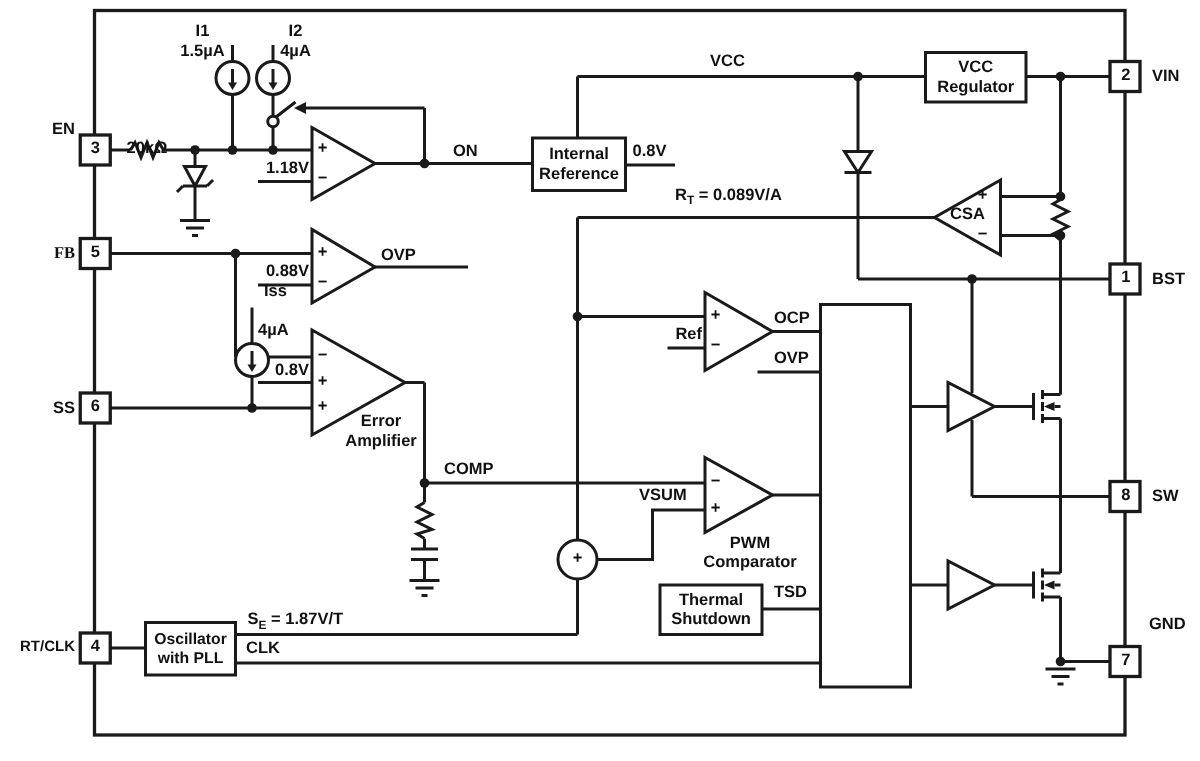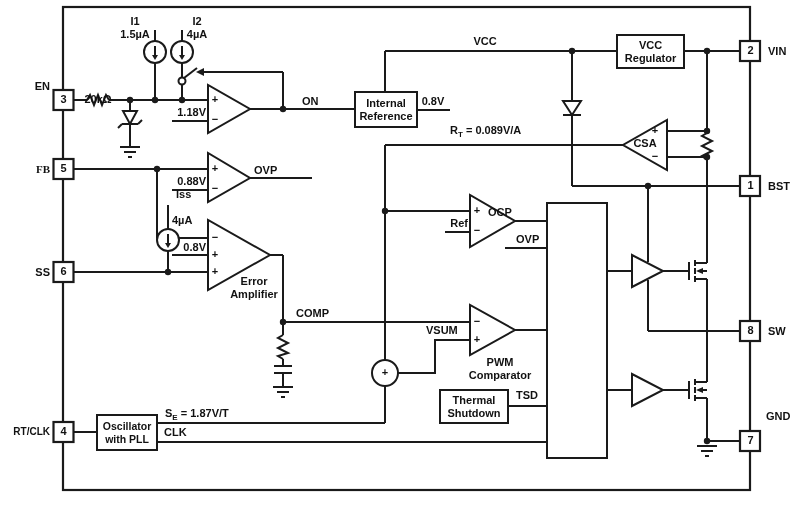--- a/index.html
+++ b/index.html
@@ -270,21 +270,21 @@
 <span class="lbl ctr" style="left:415px;top:95px;width:36px;">0.8V</span>
 <span class="lbl ctr" style="left:467px;top:35px;width:36px;">VCC</span>
 <span class="lbl" style="left:450px;top:124px;"><span>R</span><sub class="sb">T</sub><span> = 0.089V/A</span></span>
 <span class="lbl rgt" style="left:168px;top:175px;width:38px;">0.88V</span>
 <span class="lbl" style="left:254px;top:164px;">OVP</span>
 <span class="lbl rgt" style="left:172px;top:241px;width:34px;">0.8V</span>
 <span class="lbl ctr" style="left:228px;top:275px;width:52px;">Error</span>
 <span class="lbl ctr" style="left:222px;top:288px;width:64px;">Amplifier</span>
 <span class="lbl" style="left:296px;top:307px;">COMP</span>
 <span class="lbl rgt" style="left:441px;top:217px;width:27px;">Ref</span>
-<span class="lbl" style="left:488px;top:206px;">OCP</span>
+<span class="lbl" style="left:516px;top:206px;">OCP</span>
 <span class="lbl" style="left:516px;top:233px;">OVP</span>
 <span class="lbl" style="left:426px;top:324px;">VSUM</span>
 <span class="lbl ctr" style="left:478px;top:356px;width:44px;">PWM</span>
 <span class="lbl ctr" style="left:460px;top:369px;width:80px;">Comparator</span>
 <span class="lbl" style="left:516px;top:389px;">TSD</span>
 <span class="lbl" style="left:165px;top:407px;"><span>S</span><sub class="sb">E</sub><span> = 1.87V/T</span></span>
 <span class="lbl" style="left:164px;top:426px;">CLK</span>
 
 <span class="lbl ctr" style="left:209px;top:93px;width:12px;">+</span>
 <span class="lbl ctr" style="left:209px;top:113px;width:12px;">−</span>

